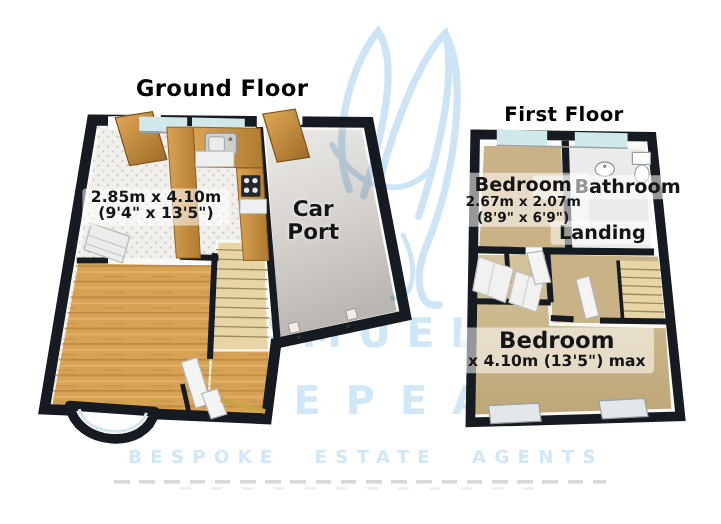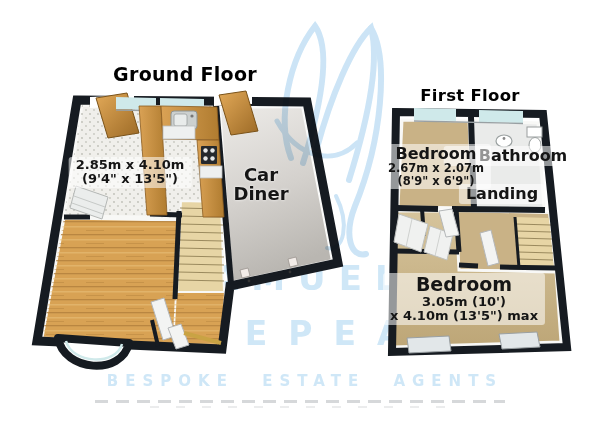--- a/index.html
+++ b/index.html
@@ -230,38 +230,37 @@
   <div class="floor-title" style="left:185px;top:63px;font-size:19px;">Ground Floor</div>
   <div class="floor-title" style="left:470px;top:86px;font-size:16.5px;text-align:center;">First Floor</div>
 
   <div class="room-label" style="left:130px;top:157px;">
     <div class="rdim">2.85m x 4.10m</div>
     <div class="rdim">(9'4" x 13'5")</div>
   </div>
 
   <div class="room-label nobg" style="left:261px;top:164px;text-shadow:0 0 3px rgba(255,255,255,0.9);">
     <div class="rname" style="font-size:18px;">Car</div>
-    <div class="rname" style="font-size:18px;">Diner</div>
+    <div class="rname" style="font-size:18px;">Port</div>
   </div>
 
 
   <div class="room-label" style="left:509px;top:146px;z-index:3;">
     <div class="rname" style="font-size:16px;margin-left:28px;">Bathroom</div>
   </div>
 
   <div class="room-label small" style="left:436px;top:144px;z-index:4;">
     <div class="rname" style="font-size:16px;">Bedroom</div>
     <div class="rdim">2.67m x 2.07m</div>
     <div class="rdim">(8'9" x 6'9")</div>
   </div>
 
   <div class="room-label" style="left:502px;top:184px;">
     <div class="rname" style="font-size:16px;">Landing</div>
   </div>
 
   <div class="room-label" style="left:464px;top:273px;">
     <div class="rname" style="font-size:19px;">Bedroom</div>
-    <div class="rdim">3.05m (10')</div>
     <div class="rdim">x 4.10m (13'5") max</div>
   </div>
 
 </div>
 </div>
 
 </body></html>

